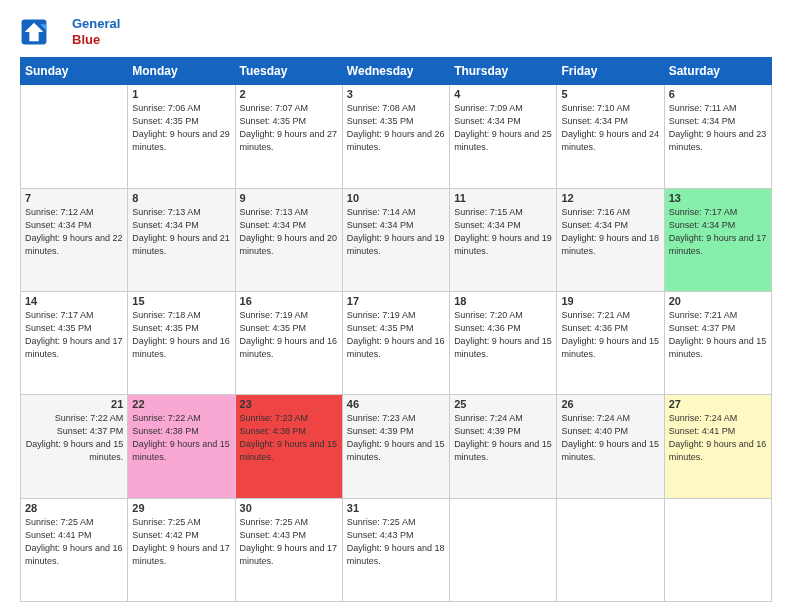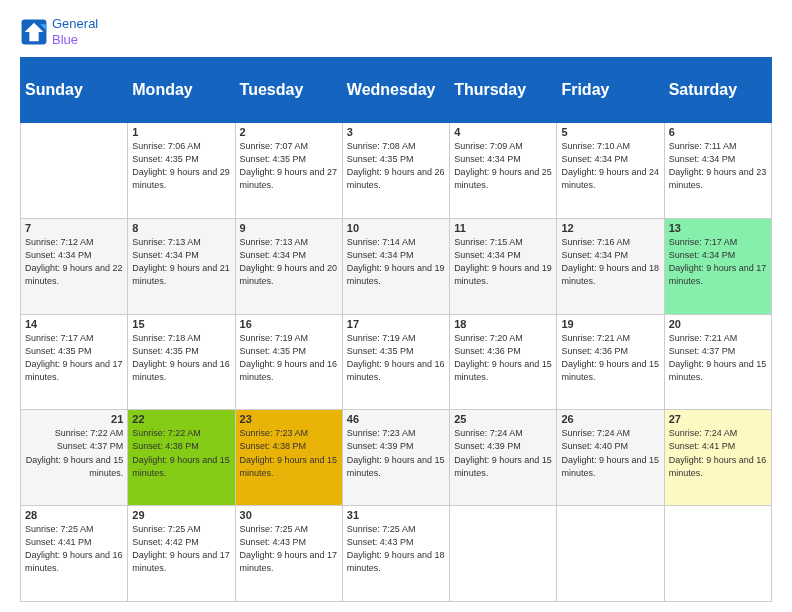--- a/index.html
+++ b/index.html
@@ -23,23 +23,24 @@
       align-items: flex-start;
       margin-bottom: 10px;
     }
     .logo {
       display: flex;
       align-items: center;
       gap: 4px;
     }
     .logo-text {
       font-size: 13px;
-      font-weight: normal;
+      font-weight: bold;
       color: #333;
       line-height: 1.2;
+      margin-left: 20px;
     }
     .logo-text span {
       color: #1565c0;
     }
     .logo-icon {
       width: 28px;
       height: 28px;
     }
     .title-block {
       text-align: right;
@@ -58,23 +59,23 @@
     .calendar {
       flex: 1;
       border: 1px solid #ccc;
       border-collapse: collapse;
       width: 100%;
       table-layout: fixed;
     }
     .calendar th {
       background: #1565c0;
       color: #fff;
-      font-size: 16px;
+      font-size: 12px;
       font-weight: bold;
-      padding: 23px 4px;
+      padding: 6px 4px;
       text-align: left;
       border: 1px solid #1565c0;
     }
     .calendar td {
       border: 1px solid #ccc;
       vertical-align: top;
       padding: 3px 4px;
       font-size: 9.5px;
       color: #333;
       height: 88px;
@@ -110,21 +111,21 @@
 <div class="page">
   <div class="header">
     <div class="logo">
       <svg class="logo-icon" viewBox="0 0 36 36">
         <rect x="2" y="2" width="32" height="32" rx="4" fill="#1565c0"></rect>
         <polygon points="18,6 30,18 24,18 24,30 12,30 12,18 6,18" fill="white"></polygon>
         <polygon points="26,8 34,8 34,16" fill="#42a5f5"></polygon>
       </svg>
       <div class="logo-text">
         <div><span>General</span></div>
-        <div style="color:#8b5cf6;">Blue</div>
+        <div style="color:#b91c1c;">Blue</div>
       </div>
     </div>
     <div class="title-block">
       <div class="main-title"></div>
       <div class="subtitle"></div>
     </div>
   </div>
 
   <table class="calendar">
     <thead>
@@ -224,25 +225,25 @@
           <td>
             <span class="day-num">20</span>
             <div class="day-info">Sunrise: 7:21 AM<br>Sunset: 4:37 PM<br>Daylight: 9 hours and 15 minutes.</div>
           </td>
         </tr>
         <tr style="background: rgb(245, 245, 245);">
           <td style="background: rgb(245, 245, 245); text-align: right;">
             <span class="day-num">21</span>
             <div class="day-info">Sunrise: 7:22 AM<br>Sunset: 4:37 PM<br>Daylight: 9 hours and 15 minutes.</div>
           </td>
-          <td style="background: #84cc16; margin-top: 15px;">
+          <td style="background: #f9a8d4; margin-top: 15px;">
             <span class="day-num">22</span>
             <div class="day-info">Sunrise: 7:22 AM<br>Sunset: 4:38 PM<br>Daylight: 9 hours and 15 minutes.</div>
           </td>
-          <td style="background: #eab308;">
+          <td style="background: #ef4444;">
             <span class="day-num">23</span>
             <div class="day-info">Sunrise: 7:23 AM<br>Sunset: 4:38 PM<br>Daylight: 9 hours and 15 minutes.</div>
           </td>
           <td style="background: rgb(245, 245, 245);">
             <span class="day-num">46</span>
             <div class="day-info">Sunrise: 7:23 AM<br>Sunset: 4:39 PM<br>Daylight: 9 hours and 15 minutes.</div>
           </td>
           <td style="background: rgb(245, 245, 245);">
             <span class="day-num">25</span>
             <div class="day-info">Sunrise: 7:24 AM<br>Sunset: 4:39 PM<br>Daylight: 9 hours and 15 minutes.</div>

